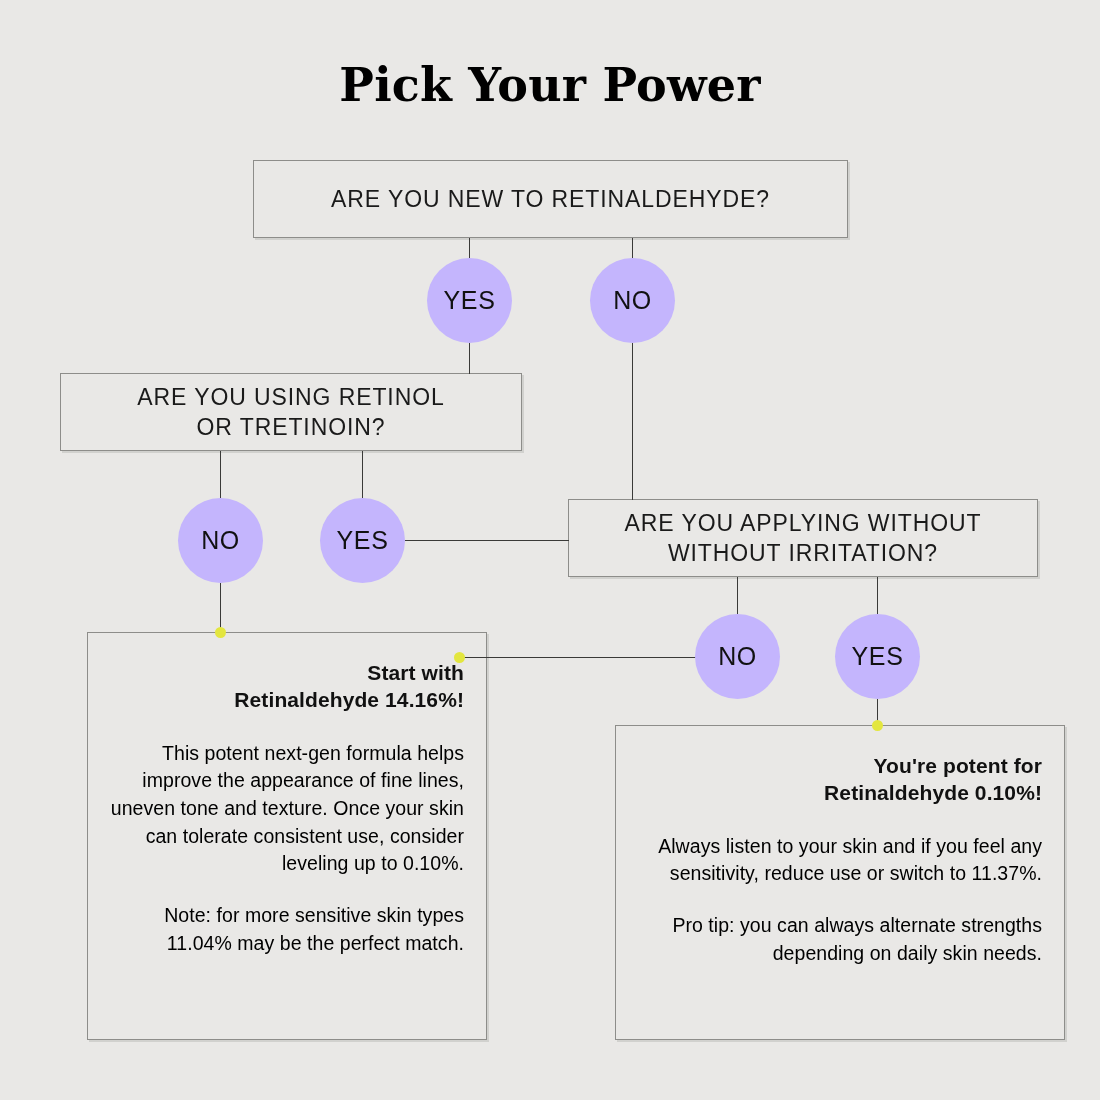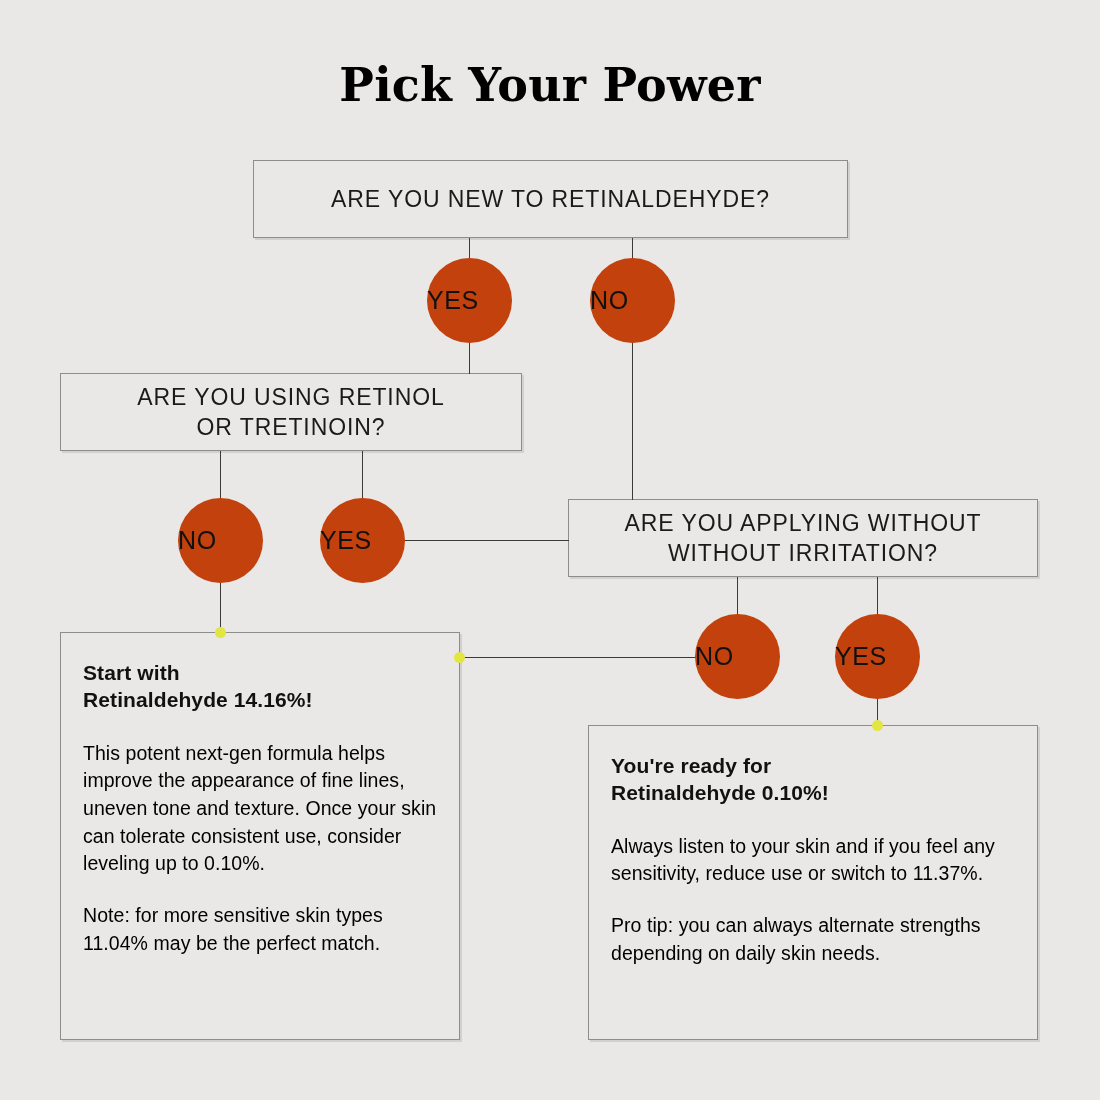--- a/index.html
+++ b/index.html
@@ -54,21 +54,22 @@
     font-weight: 400;
     color: #1a1a1a;
   }
 
   #box-q1 { left: 253px; top: 160px;  width: 595px; height: 78px; }
   #box-q2 { left: 60px;  top: 373px;  width: 462px; height: 78px; }
   #box-q3 { left: 568px; top: 499px;  width: 470px; height: 78px; }
 
   .rbox {
     padding: 26px 22px 20px 22px;
-    text-align: left;
+    text-align: right;
+    margin-left: 27px;
   }
   #box-r1 { left: 60px;  top: 632px; width: 400px; height: 408px; }
   #box-r2 { left: 588px; top: 725px; width: 450px; height: 315px; }
 
   .rtitle {
     font-size: 21px;
     font-weight: 700;
     line-height: 1.30;
     color: #111111;
     margin: 0 0 26px 0;
@@ -81,24 +82,24 @@
     margin: 0 0 24px 0;
     letter-spacing: 0.05px;
     font-weight: 400;
   }
   .rpara:last-child { margin-bottom: 0; }
 
   
   .circle {
     position: absolute;
     border-radius: 50%;
-    background: #c2410c;
+    background: #c4b5fd;
     display: flex;
     align-items: center;
-    justify-content: flex-start;
+    justify-content: center;
     font-size: 25px;
     letter-spacing: 0.6px;
     color: #111111;
     font-weight: 400;
     z-index: 5;
   }
   #c-yes1 { left: 427px; top: 258px; width: 85px; height: 85px; }
   #c-no1  { left: 590px; top: 258px; width: 85px; height: 85px; }
   #c-no2  { left: 178px; top: 498px; width: 85px; height: 85px; }
   #c-yes2 { left: 320px; top: 498px; width: 85px; height: 85px; }
@@ -198,20 +199,20 @@
     <div class="rtitle">
       <span>Start with</span><br>
       <span>Retinaldehyde 14.16%!</span>
     </div>
     <p class="rpara">This potent next-gen formula helps improve the appearance of fine lines, uneven tone and texture. Once your skin can tolerate consistent use, consider leveling up to 0.10%.</p>
     <p class="rpara">Note: for more sensitive skin types 11.04% may be the perfect match.</p>
   </div>
 
   <div class="box rbox" id="box-r2">
     <div class="rtitle">
-      <span>You're ready for</span><br>
+      <span>You're potent for</span><br>
       <span>Retinaldehyde 0.10%!</span>
     </div>
     <p class="rpara">Always listen to your skin and if you feel any sensitivity, reduce use or switch to 11.37%.</p>
     <p class="rpara">Pro tip: you can always alternate strengths depending on daily skin needs.</p>
   </div>
 
 </div>
 
 </body></html>

